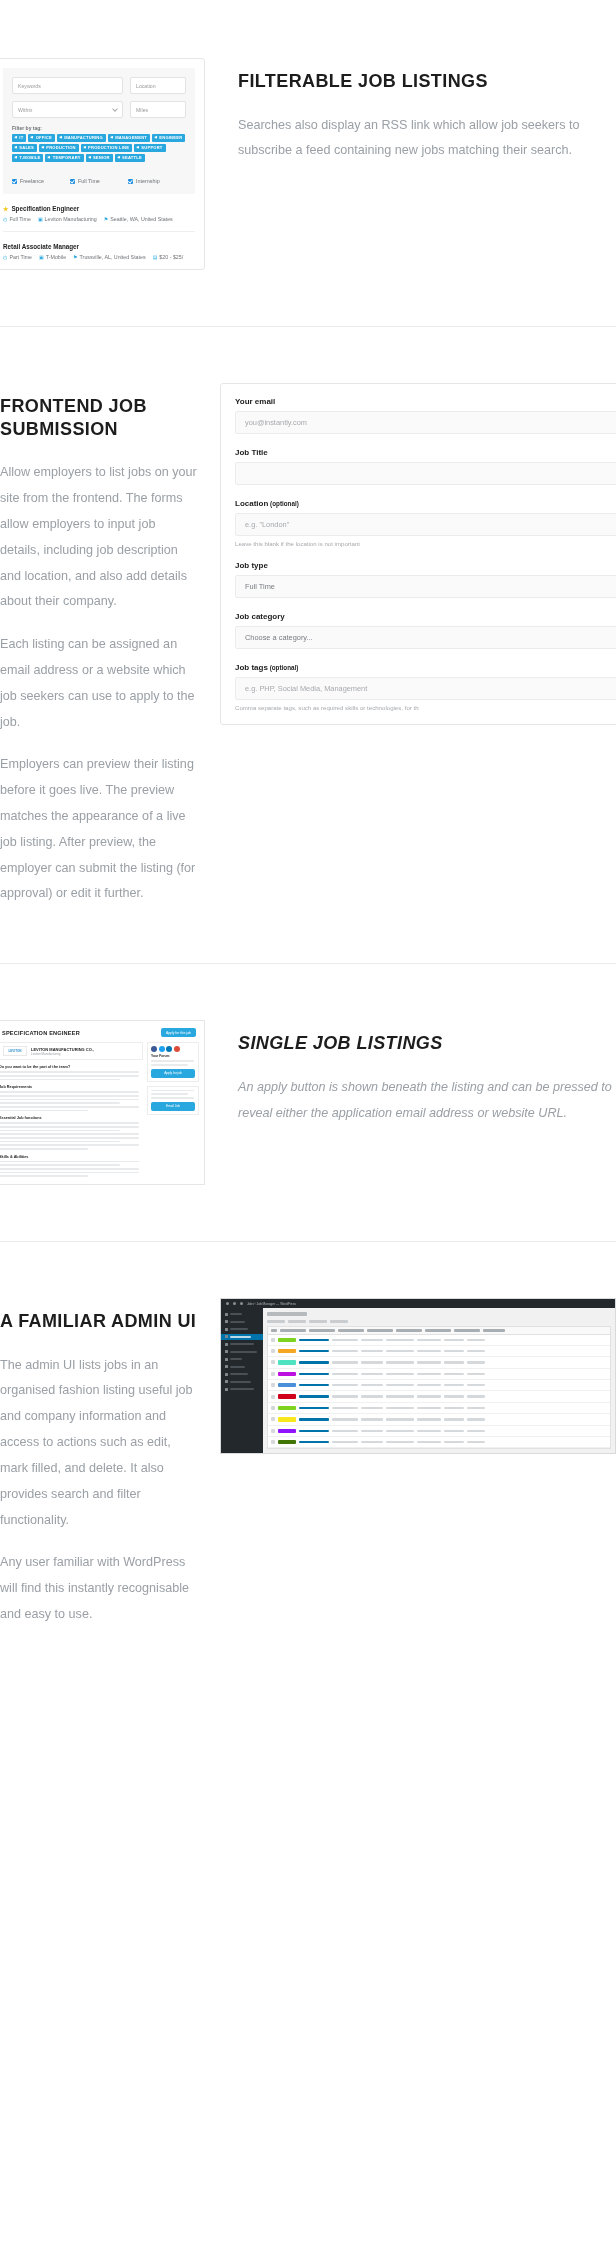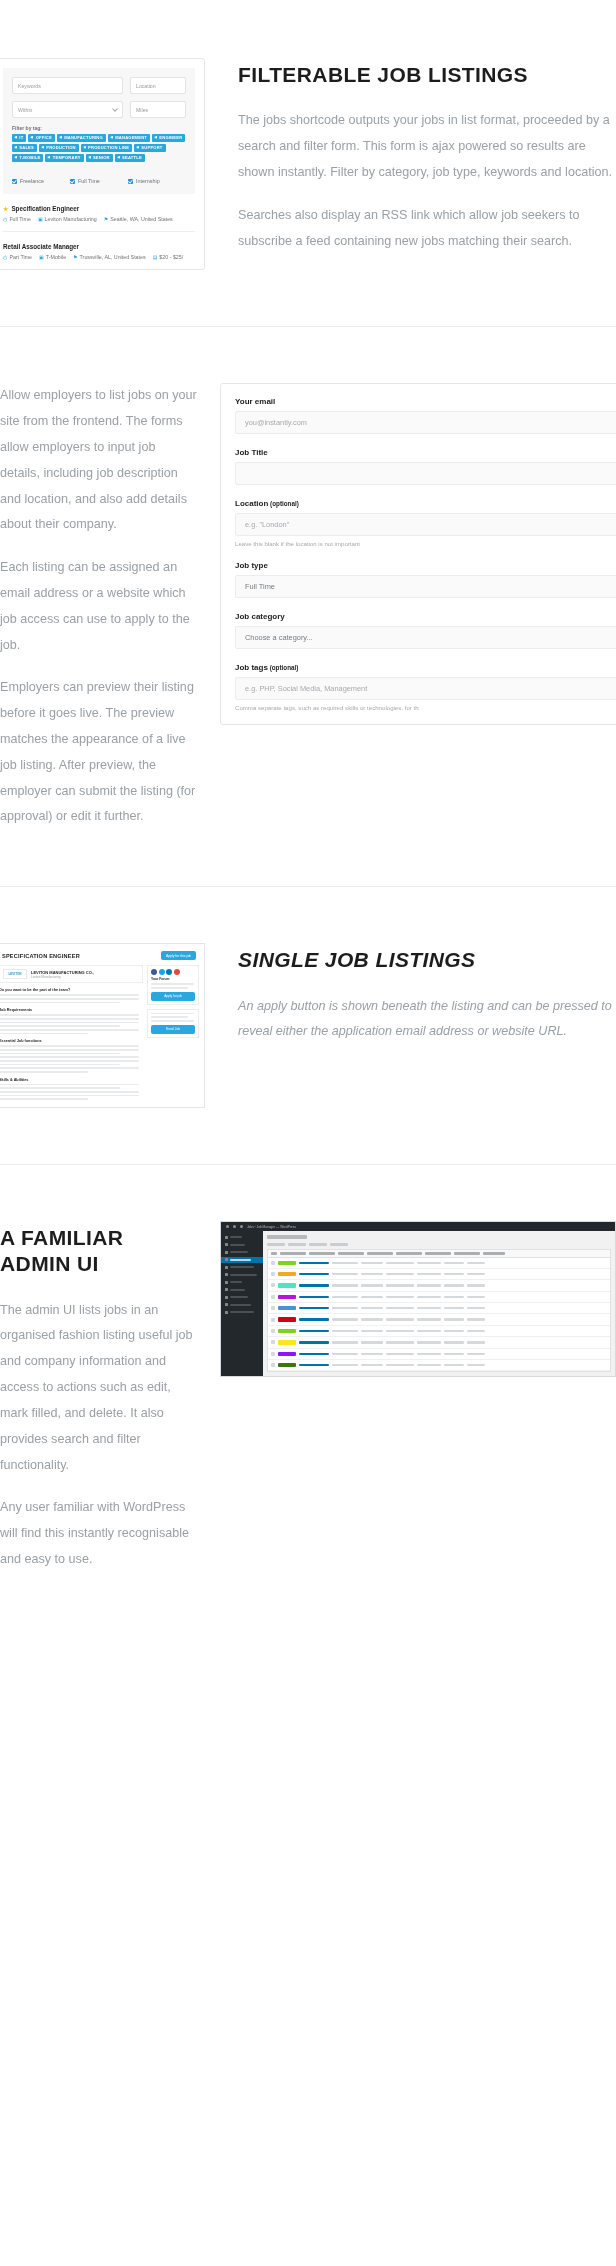--- a/index.html
+++ b/index.html
@@ -26,27 +26,27 @@
     margin:0 0 0 0;
     width:100%;
   }
   .col-media { width:220px; flex:0 0 220px; overflow:hidden; }
   .col-text  { width:396px; flex:0 0 396px; padding-left:0; }
   .col-text.left { width:220px; flex:0 0 220px; padding-right:22px; }
   .col-media.right { width:396px; flex:0 0 396px; }
 
   h2.feat-title {
     font-family:"Liberation Sans", sans-serif;
-    font-size:21px;
+    font-size:18px;
     line-height:1.25;
     font-weight:bold;
     letter-spacing:0.4px;
     color:#1d1d1d;
     text-transform:uppercase;
-    margin:4px 0 20px 0;
+    margin:12px 0 20px 0;
   }
   p.feat-para {
     font-size:12.6px;
     line-height:2.05;
     color:#9aa0a6;
     margin:0 0 17px 0;
     font-weight:400;
   }
   p.feat-para:last-child { margin-bottom:0; }
 
@@ -367,34 +367,34 @@
                   <span>$20 - $25/</span>
                 </span>
               </div>
             </div>
           </div>
       </div>
     </div>
 
     <div class="col-text" style="padding-left:18px;">
       <h2 class="feat-title">FILTERABLE JOB LISTINGS</h2>
-      <p class="feat-para">The jobs shortcode outputs your jobs in list format, proceeded by a search and filter form. This form is ajax powered so results are shown instantly. Filter by category, job type, keywords and location.</p>
       <p class="feat-para">Searches also display an RSS link which allow job seekers to subscribe a feed containing new jobs matching their search.</p>
     </div>
   </div>
 
   <div class="spacer-lg"></div>
   <div class="sec-divider"></div>
   <div class="spacer-lg"></div>
 
   <div class="feature">
 
     <div class="col-text left">
+      <h2 class="feat-title">FRONTEND JOB SUBMISSION</h2>
       <p class="feat-para">Allow employers to list jobs on your site from the frontend. The forms allow employers to input job details, including job description and location, and also add details about their company.</p>
-      <p class="feat-para">Each listing can be assigned an email address or a website which job access can use to apply to the job.</p>
+      <p class="feat-para">Each listing can be assigned an email address or a website which job seekers can use to apply to the job.</p>
       <p class="feat-para">Employers can preview their listing before it goes live. The preview matches the appearance of a live job listing. After preview, the employer can submit the listing (for approval) or edit it further.</p>
     </div>
 
     <div class="col-media right">
       <div class="form-card" id="submit-form">
           <div class="fgroup">
             <div class="flabel"><span>Your email</span></div>
             <div class="finput">
               <span>you@instantly.com</span>
             </div>

